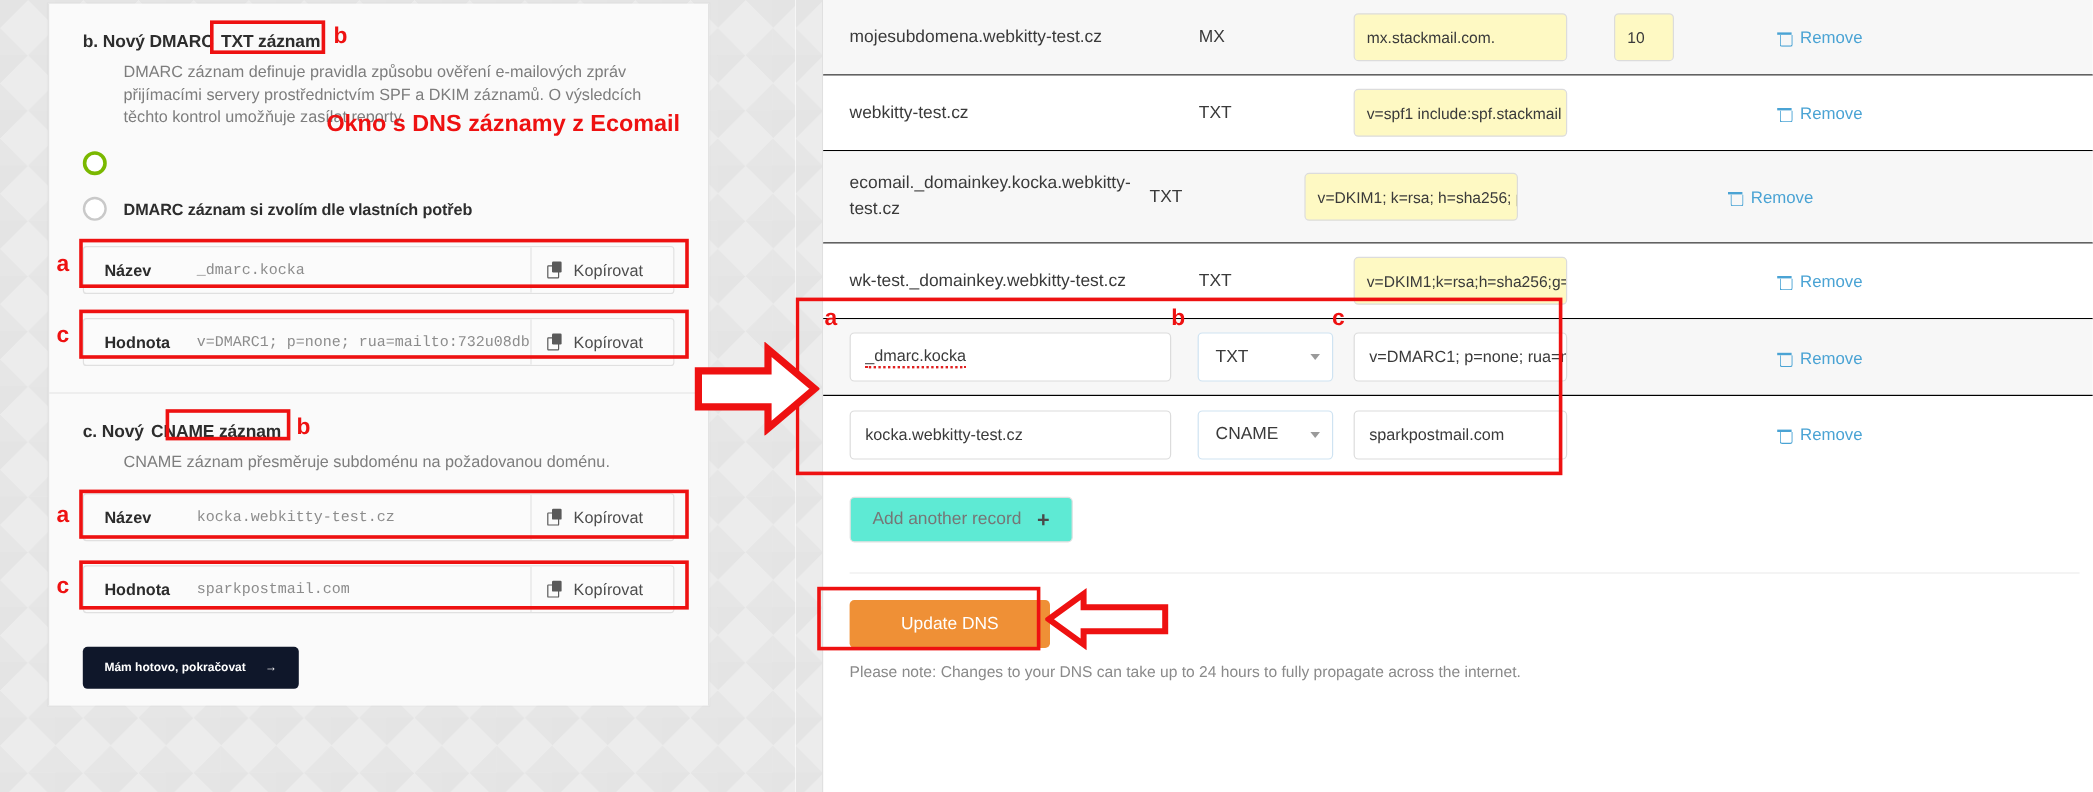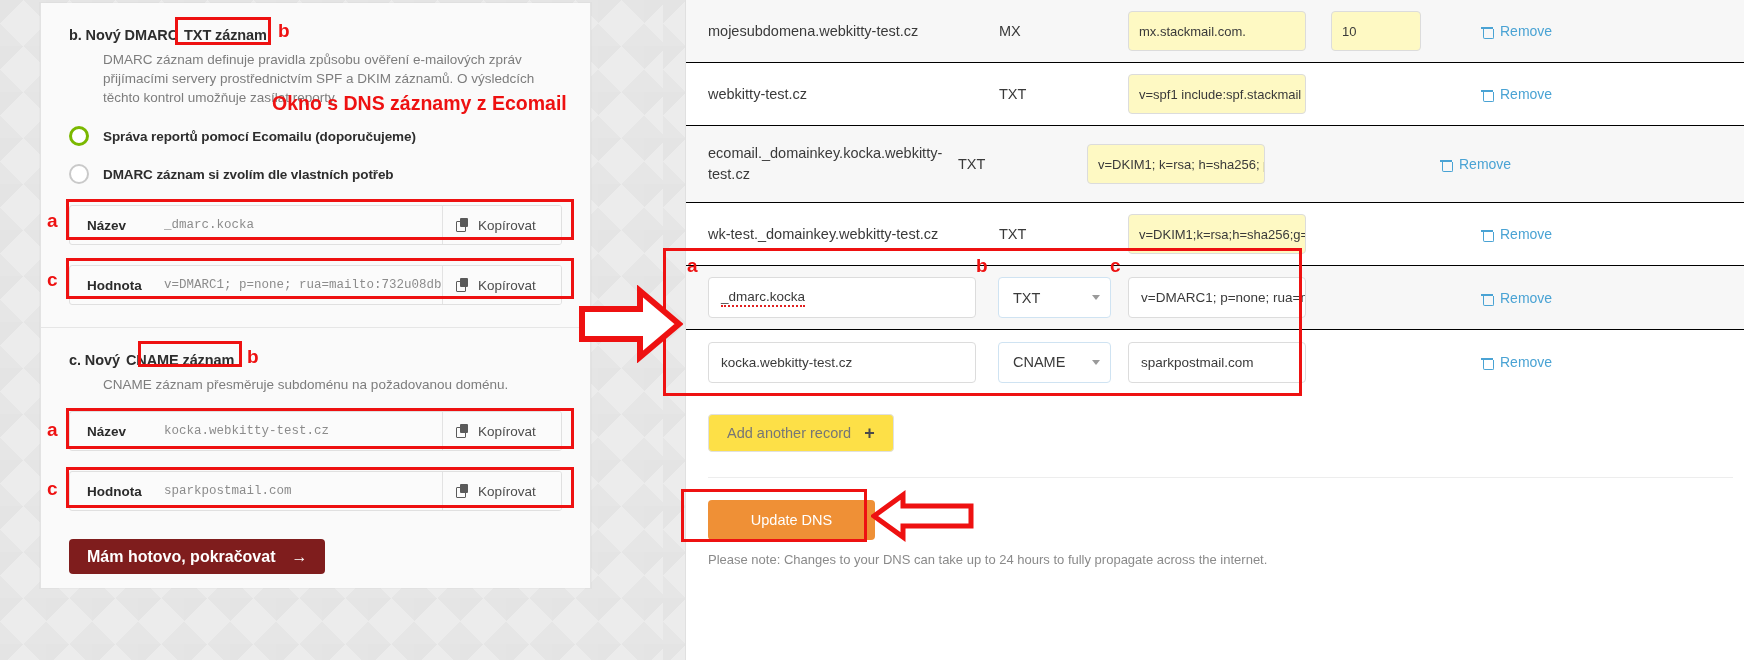--- a/index.html
+++ b/index.html
@@ -177,27 +177,27 @@
   .copy-icon::after {
     content: "";
     position: absolute;
     left: 4px; top: 0px;
     width: 8px; height: 9px;
     background: #5a5a5a;
     border-radius: 1px;
   }
 
   .green-btn {
-    background: #7f1d1d;
+    background: #0f172a;
     color: #fff;
     border: none;
     border-radius: 4px;
     height: 35px;
     padding: 0 18px;
-    font-size: 16px;
+    font-size: 10px;
     font-weight: bold;
     font-family: "Liberation Sans", sans-serif;
     display: inline-flex;
     align-items: center;
     gap: 16px;
     cursor: pointer;
   }
 
   
   .right-half {
@@ -268,21 +268,21 @@
     background: #fef9c3;
     display: flex; align-items: center;
     padding: 0 10px;
     font-size: 13px;
     color: #3a3a3a;
     box-sizing: border-box;
     overflow: hidden;
     white-space: nowrap;
   }
   .ro-input.w178 { width: 178px; }
-  .ro-input.w70  { width: 90px; }
+  .ro-input.w70  { width: 50px; margin-left: 14px; }
   .remove-btn {
     display: inline-flex;
     align-items: center;
     gap: 7px;
     color: #4aa3d4;
     font-size: 14px;
     cursor: pointer;
     background: none;
     border: none;
     font-family: "Liberation Sans", sans-serif;
@@ -347,21 +347,21 @@
     width: 0; height: 0;
     border-left: 4.5px solid transparent;
     border-right: 4.5px solid transparent;
     border-top: 5px solid #9a9a9a;
   }
   .add-record-btn {
     margin: 20px 0 0 22px;
     height: 38px;
     border: 1px solid #e0e0e0;
     border-radius: 4px;
-    background: #fde047;
+    background: #5eead4;
     color: #767676;
     font-size: 14.5px;
     font-family: "Liberation Sans", sans-serif;
     display: inline-flex;
     align-items: center;
     gap: 13px;
     padding: 0 18px;
     cursor: pointer;
   }
   .plus {
@@ -402,21 +402,20 @@
         <div class="eco-heading">
           <span>b. Nový DMARC</span>
           <span style="display:inline-block;padding:2px 6px;">TXT záznam</span>
         </div>
         <div class="eco-sub">DMARC záznam definuje pravidla způsobu ověření e-mailových zpráv přijímacími servery prostřednictvím SPF a DKIM záznamů. O výsledcích těchto kontrol umožňuje zasílat reporty.</div>
 
         <div style="height:14px;"></div>
 
         <div class="radio-row">
           <span class="radio on"></span>
-          <span class="radio-label">Správa reportů pomocí Ecomailu (doporučujeme)</span>
         </div>
         <div style="height:8px;"></div>
         <div class="radio-row">
           <span class="radio"></span>
           <span class="radio-label">DMARC záznam si zvolím dle vlastních potřeb</span>
         </div>
 
         <div style="height:16px;"></div>
 
         <div class="copy-field">

